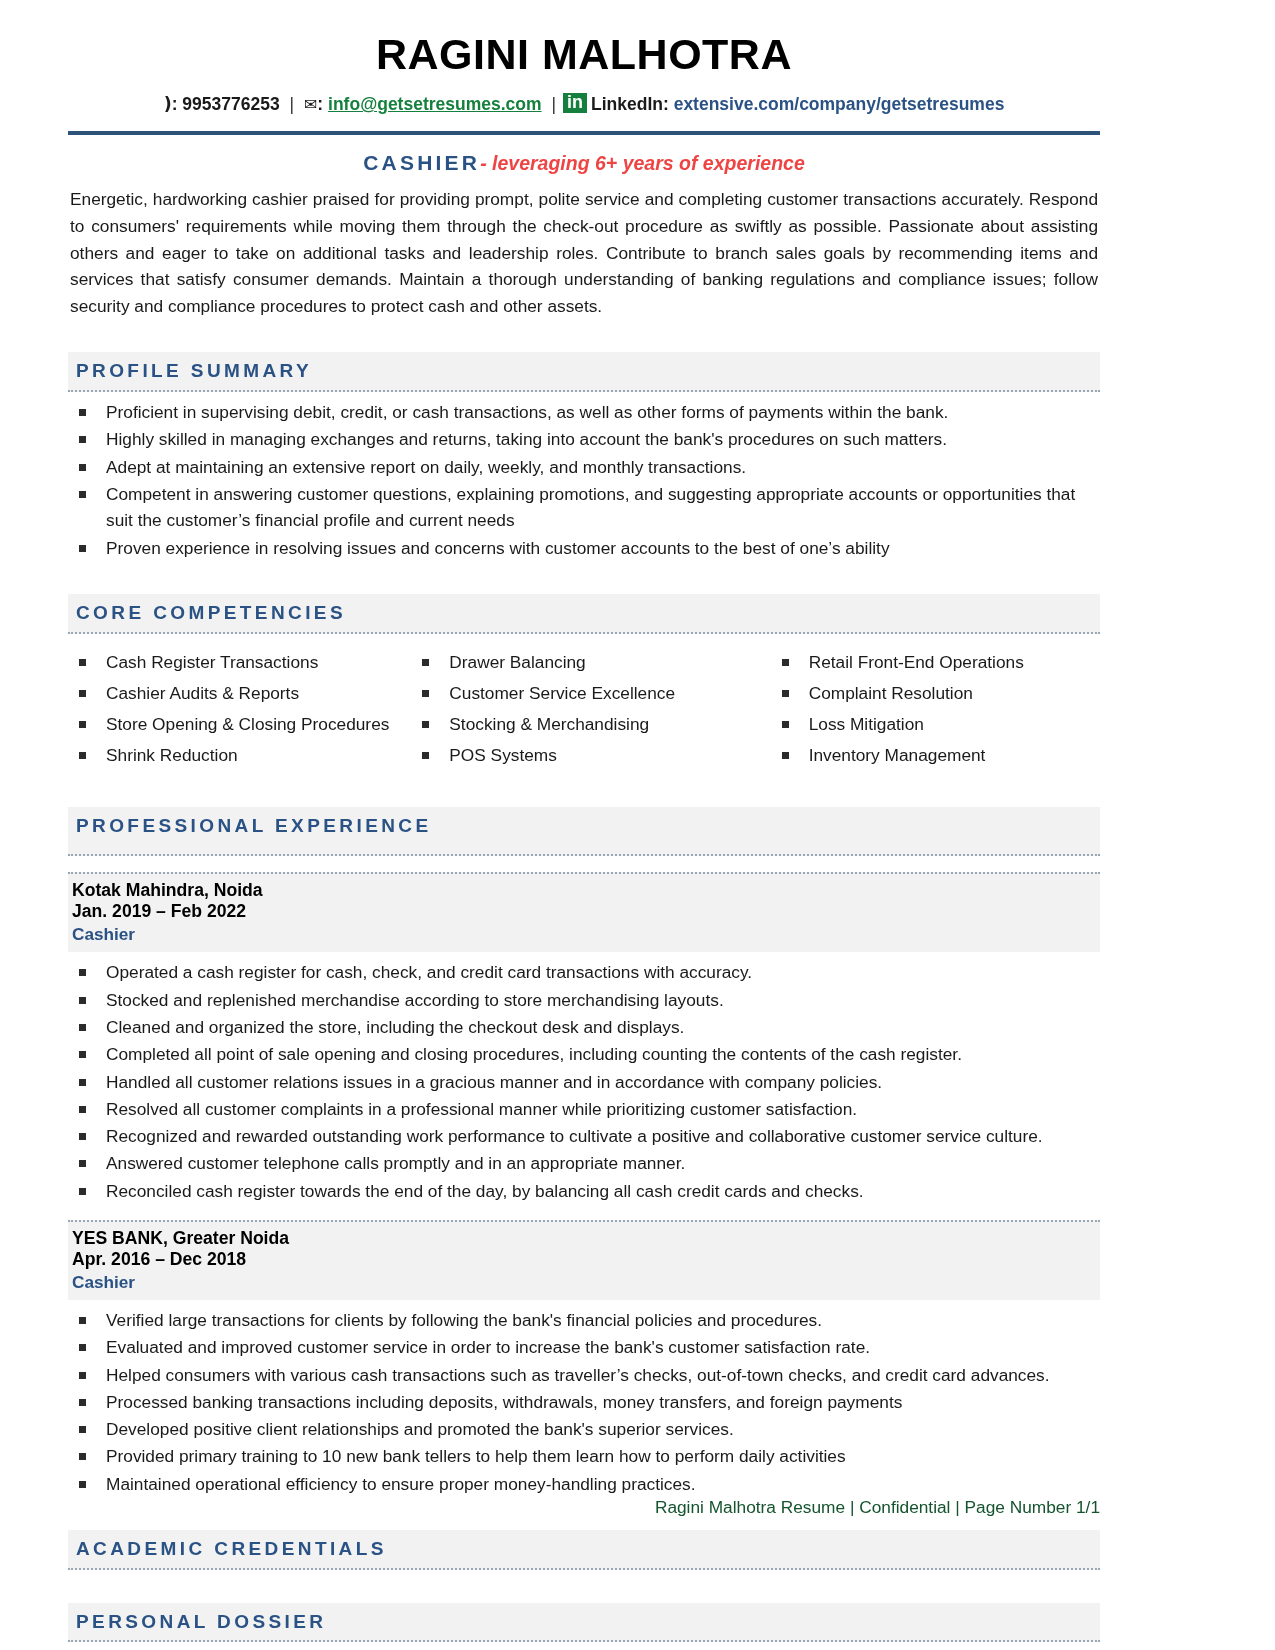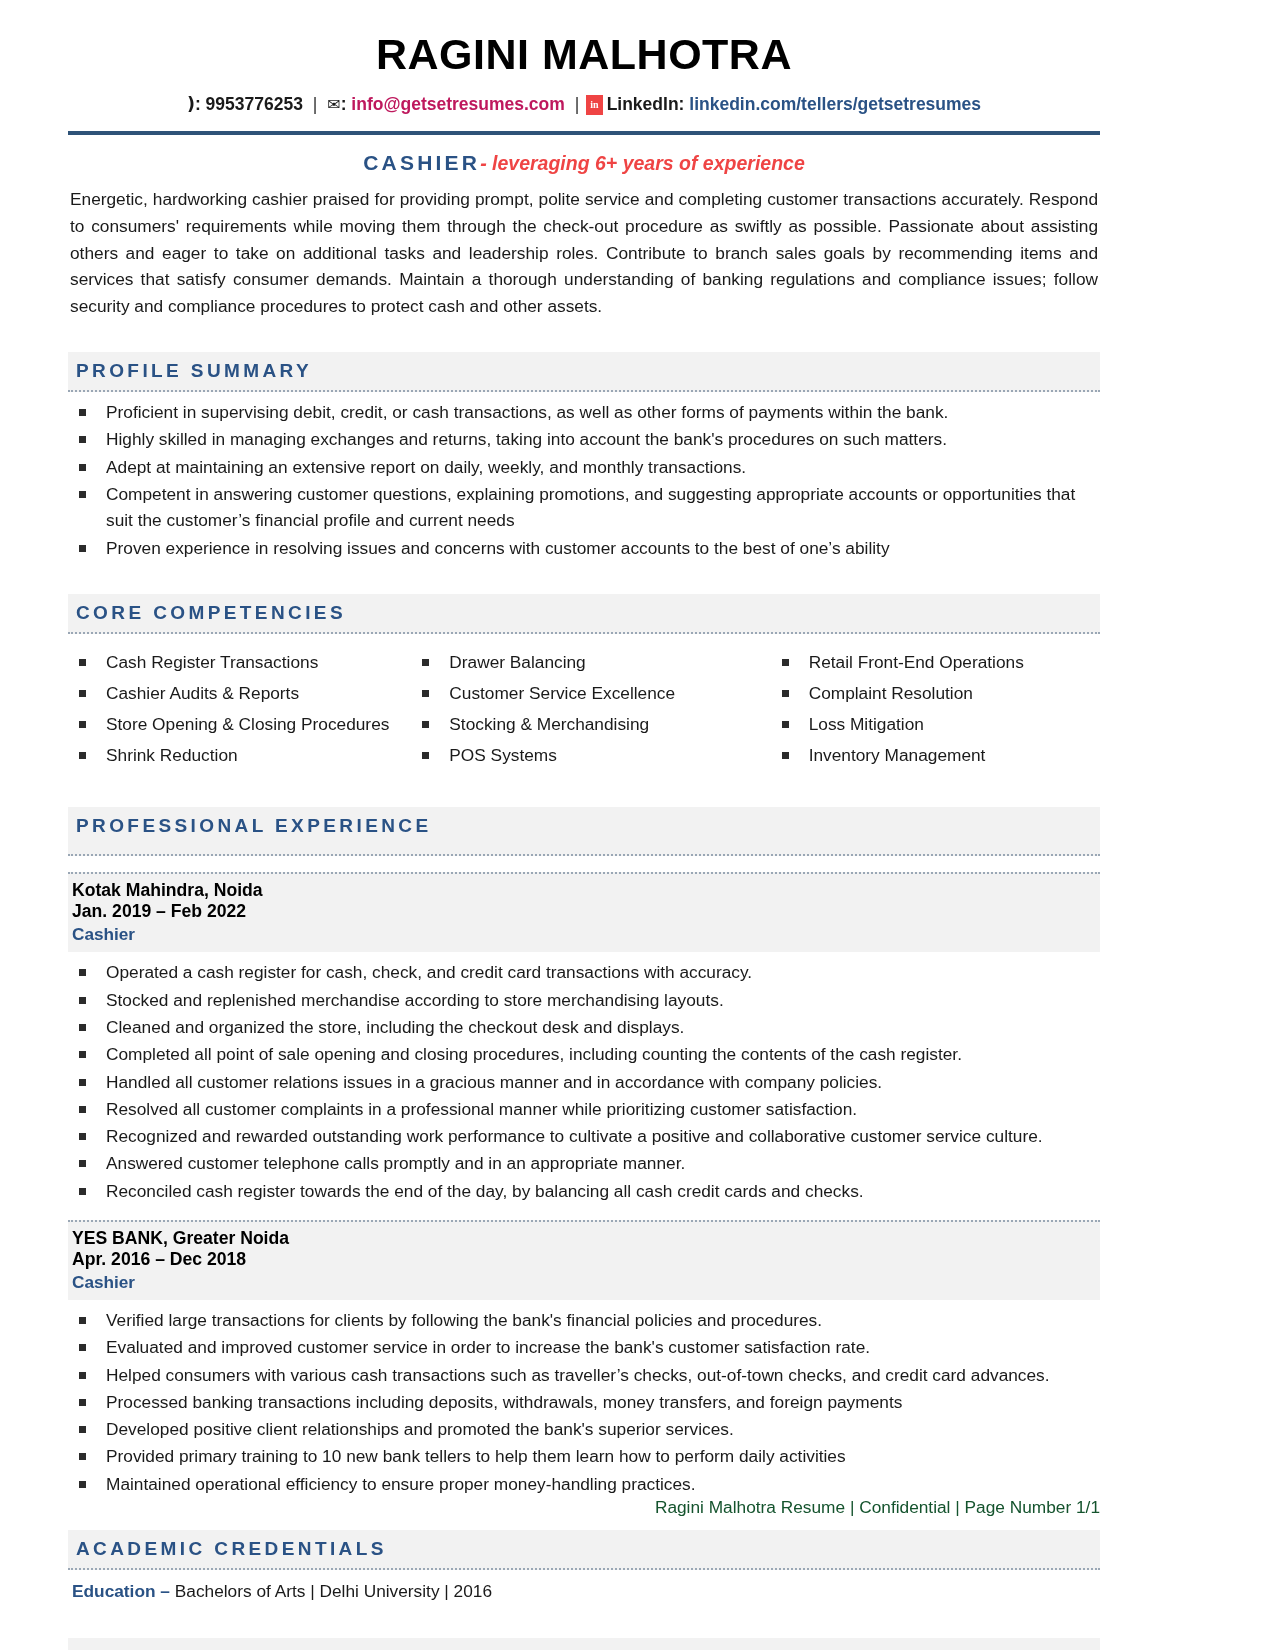--- a/index.html
+++ b/index.html
@@ -51,34 +51,35 @@
   .phone-glyph {
     font-family: "DejaVu Sans", sans-serif;
     font-weight: bold;
   }
   .mail-glyph {
     font-family: "DejaVu Sans", sans-serif;
     font-weight: normal;
     font-size: 16px;
   }
   .email-link {
-    color: #be185d;
+    color: #15803d;
+    text-decoration: underline;
     font-weight: bold;
   }
   .li-badge {
     display: inline-block;
-    background: #ef4444;
+    background: #15803d;
     color: #ffffff;
     font-weight: bold;
-    font-size: 10px;
+    font-size: 18px;
     line-height: 17px;
     padding: 1px 4px 2px 4px;
     vertical-align: 2px;
     margin: 0 4px 0 2px;
-    font-family: Liberation Serif, serif;
+    font-family: Liberation Sans, sans-serif;
   }
   .li-url {
     color: #2a5285;
     font-weight: bold;
   }
   .rule-thick {
     border-top: 4px solid #2e5378;
     margin: 14px 0 0 0;
   }
 
@@ -230,21 +231,21 @@
 <div class="page">
 
   <div class="name">RAGINI MALHOTRA</div>
 
   <div class="contact-line">
     <span class="phone-glyph">)</span><span>: 9953776253</span>
     <span class="sep">|</span>
     <span class="mail-glyph">✉</span><span>:</span>
     <span class="email-link">info@getsetresumes.com</span>
     <span class="sep">|</span><span class="li-badge">in</span><span>LinkedIn:</span>
-    <span class="li-url">linkedin.com/tellers/getsetresumes</span>
+    <span class="li-url">extensive.com/company/getsetresumes</span>
   </div>
 
   <div class="rule-thick"></div>
 
   <div class="target-title">
     <span class="role">CASHIER</span><span class="tagline">- leveraging 6+ years of experience</span>
   </div>
 
   <p class="summary-para">Energetic, hardworking cashier praised for providing prompt, polite service and completing customer transactions accurately. Respond to consumers' requirements while moving them through the check-out procedure as swiftly as possible. Passionate about assisting others and eager to take on additional tasks and leadership roles. Contribute to branch sales goals by recommending items and services that satisfy consumer demands. Maintain a thorough understanding of banking regulations and compliance issues; follow security and compliance procedures to protect cash and other assets.</p>
 
@@ -317,24 +318,20 @@
       <li>Evaluated and improved customer service in order to increase the bank's customer satisfaction rate.</li>
       <li>Helped consumers with various cash transactions such as traveller’s checks, out-of-town checks, and credit card advances.</li>
       <li>Processed banking transactions including deposits, withdrawals, money transfers, and foreign payments</li>
       <li>Developed positive client relationships and promoted the bank's superior services.</li>
       <li>Provided primary training to 10 new bank tellers to help them learn how to perform daily activities</li>
       <li>Maintained operational efficiency to ensure proper money-handling practices.</li>
     </ul>
   </div>
 
   <div class="section-head">ACADEMIC CREDENTIALS</div>
-  <div class="edu-line">
-    <span class="lead">Education –</span>
-    <span>Bachelors of Arts | Delhi University | 2016</span>
-  </div>
 
   <div class="section-head">PERSONAL DOSSIER</div>
   <ul class="blist">
     <li>
       <span class="dossier-label">Languages Known:</span>
       <span>English &amp; Hindi</span>
     </li>
   </ul>
 
   <div class="ref-line">~References and other documents available upon request ~</div>

